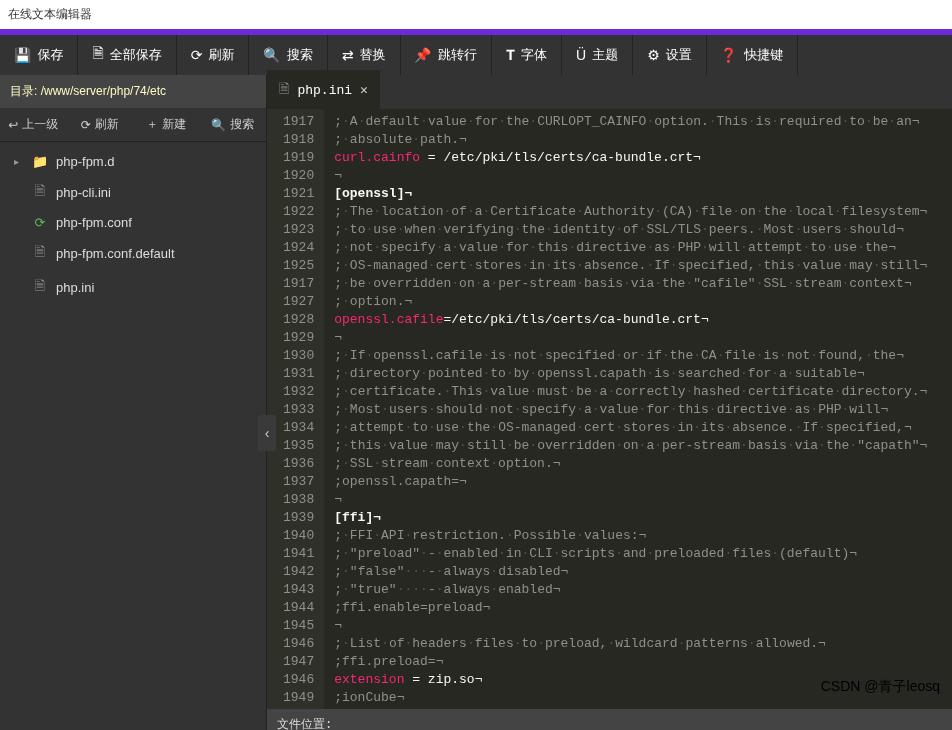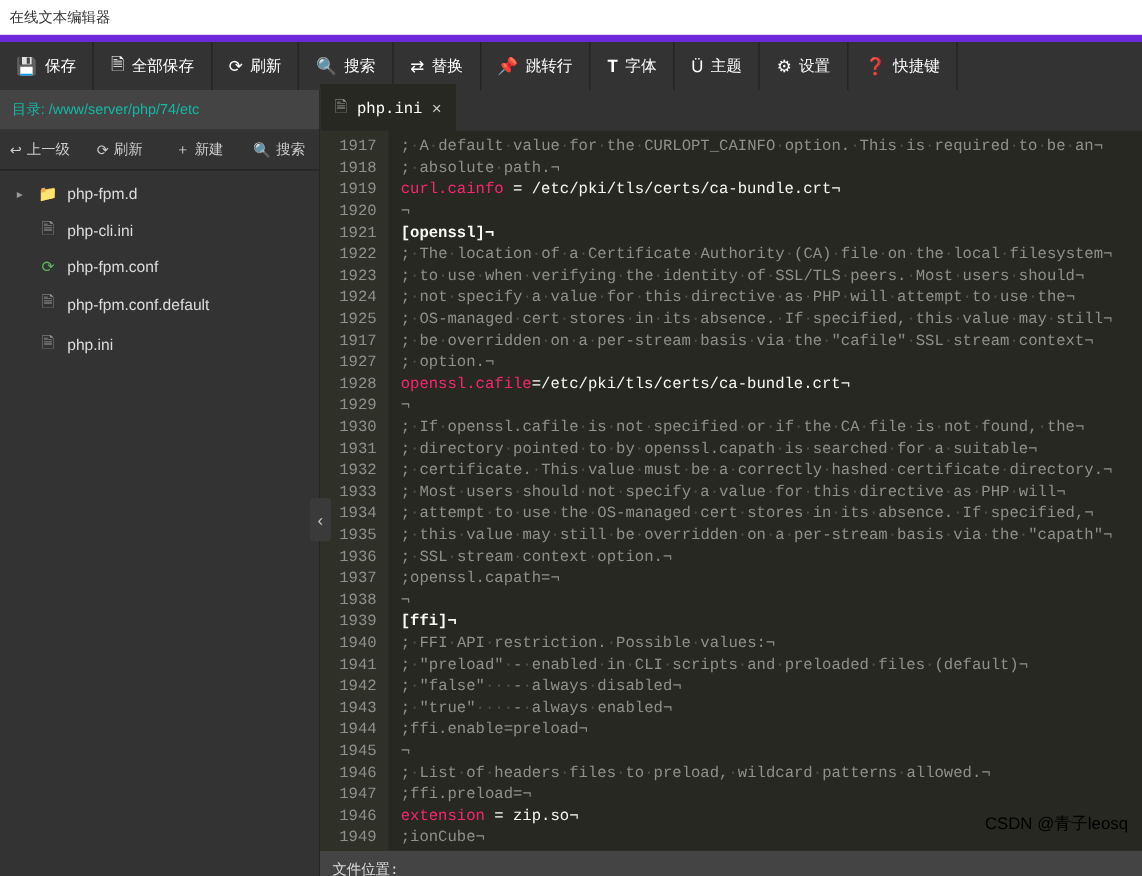--- a/index.html
+++ b/index.html
@@ -3,21 +3,21 @@
 <meta charset="utf-8">
 <style>
 * { margin: 0; padding: 0; box-sizing: border-box; }
 body { font-family: "Microsoft YaHei", Arial, sans-serif; font-size: 13px; background: #fff; color: #333; width: 952px; height: 730px; overflow: hidden; position: relative; }
 .app-title { padding: 6px 8px; font-size: 12px; color: #333; background: #fff; border-bottom: 6px solid #6d28d9; }
 .toolbar { background: #333; display: flex; height: 40px; align-items: center; }
 .toolbar-btn { color: #fff; padding: 0 14px; height: 40px; display: flex; align-items: center; gap: 6px; cursor: pointer; font-size: 13px; border-right: 1px solid #222; }
 .toolbar-btn .ico { font-size: 14px; }
 .main { display: flex; height: calc(730px - 40px - 26px); position: relative; }
 .sidebar { width: 267px; background: #333; color: #ccc; display: flex; flex-direction: column; border-right: 1px solid #222; }
-.dir-bar { background: #444; color: #14b8a6; padding: 8px 10px; font-size: 12px; }
+.dir-bar { background: #444; color: #fef9c3; padding: 8px 10px; font-size: 12px; }
 .side-toolbar { display: flex; background: #333; border-bottom: 1px solid #222; }
 .side-btn { flex: 1; color: #ccc; padding: 8px 6px; display: flex; align-items: center; justify-content: center; gap: 4px; font-size: 12px; cursor: pointer; }
 .file-tree { flex: 1; overflow: auto; padding: 6px 0; }
 .tree-item { display: flex; align-items: center; gap: 8px; padding: 6px 10px 6px 14px; cursor: pointer; font-size: 13px; color: #ddd; }
 .tree-item.folder .fico { color: #e8a33d; }
 .tree-item .fico { width: 16px; text-align: center; color: #999; }
 .tree-item.highlight .fico { color: #5cb85c; }
 .caret { width: 10px; color: #999; font-size: 10px; }
 .editor-area { flex: 1; background: #272822; color: #f8f8f2; display: flex; flex-direction: column; font-family: Consolas, "Courier New", monospace; font-size: 13px; position: relative; }
 .tabs { background: #333; display: flex; height: 34px; align-items: flex-end; }

